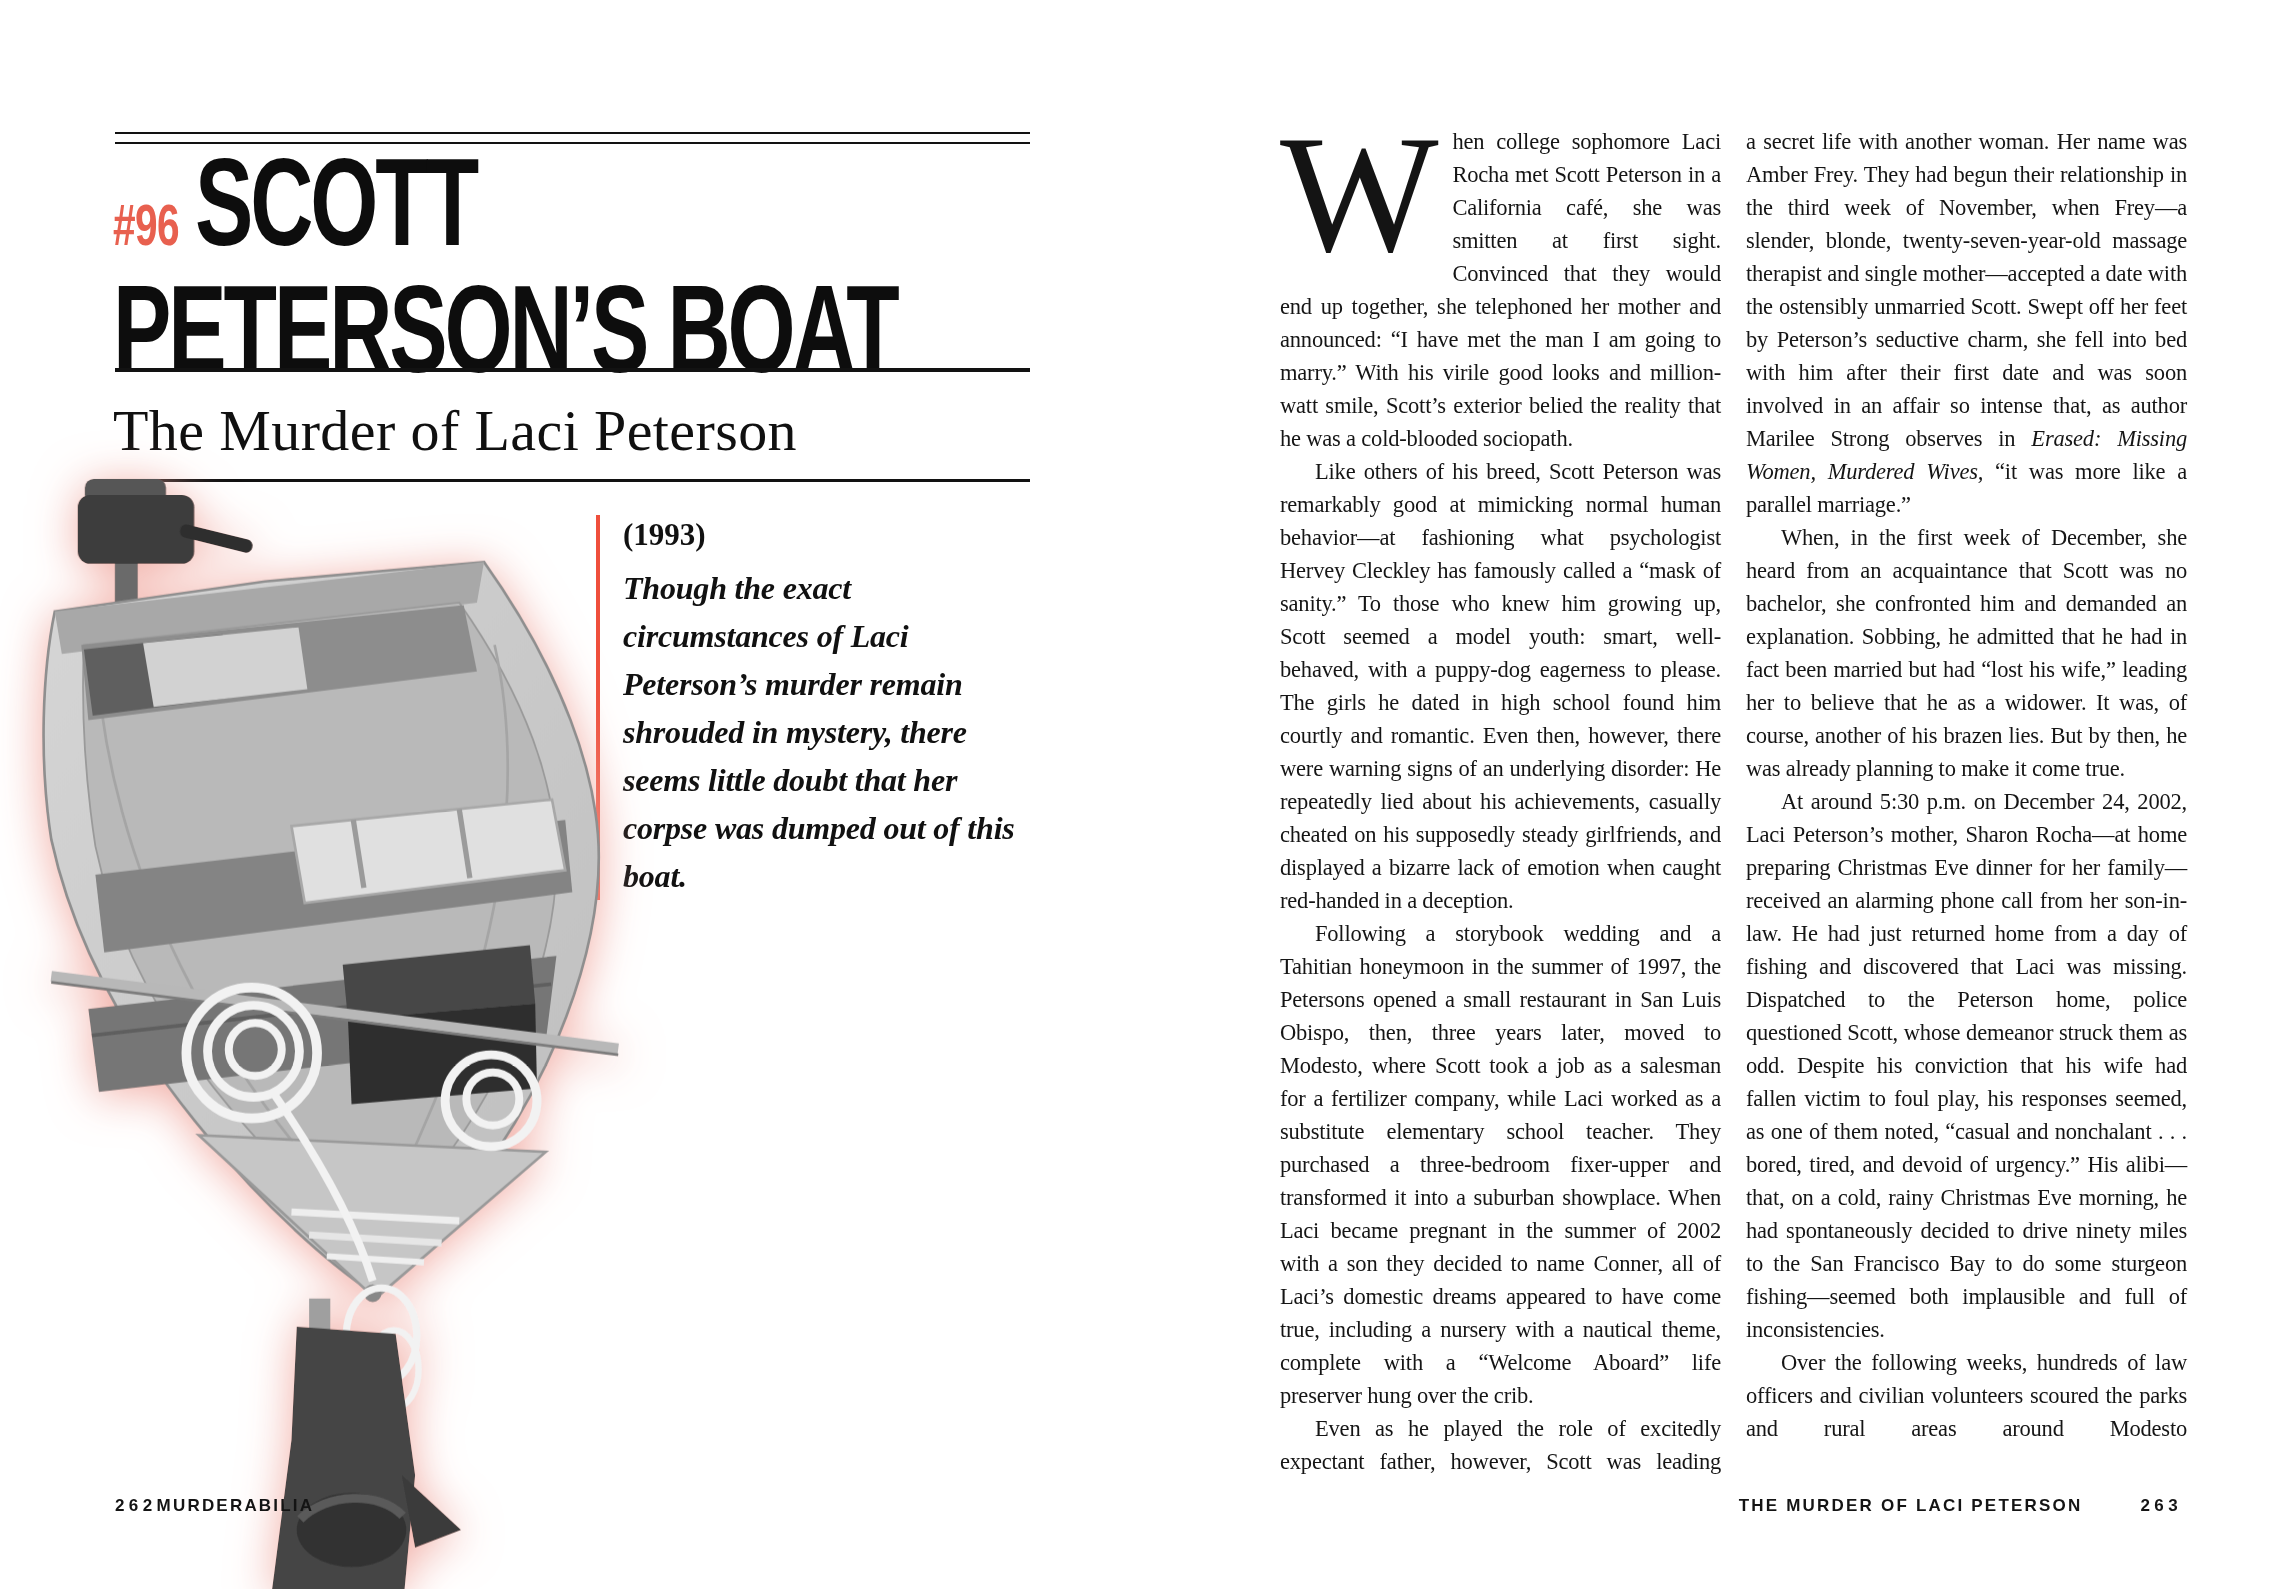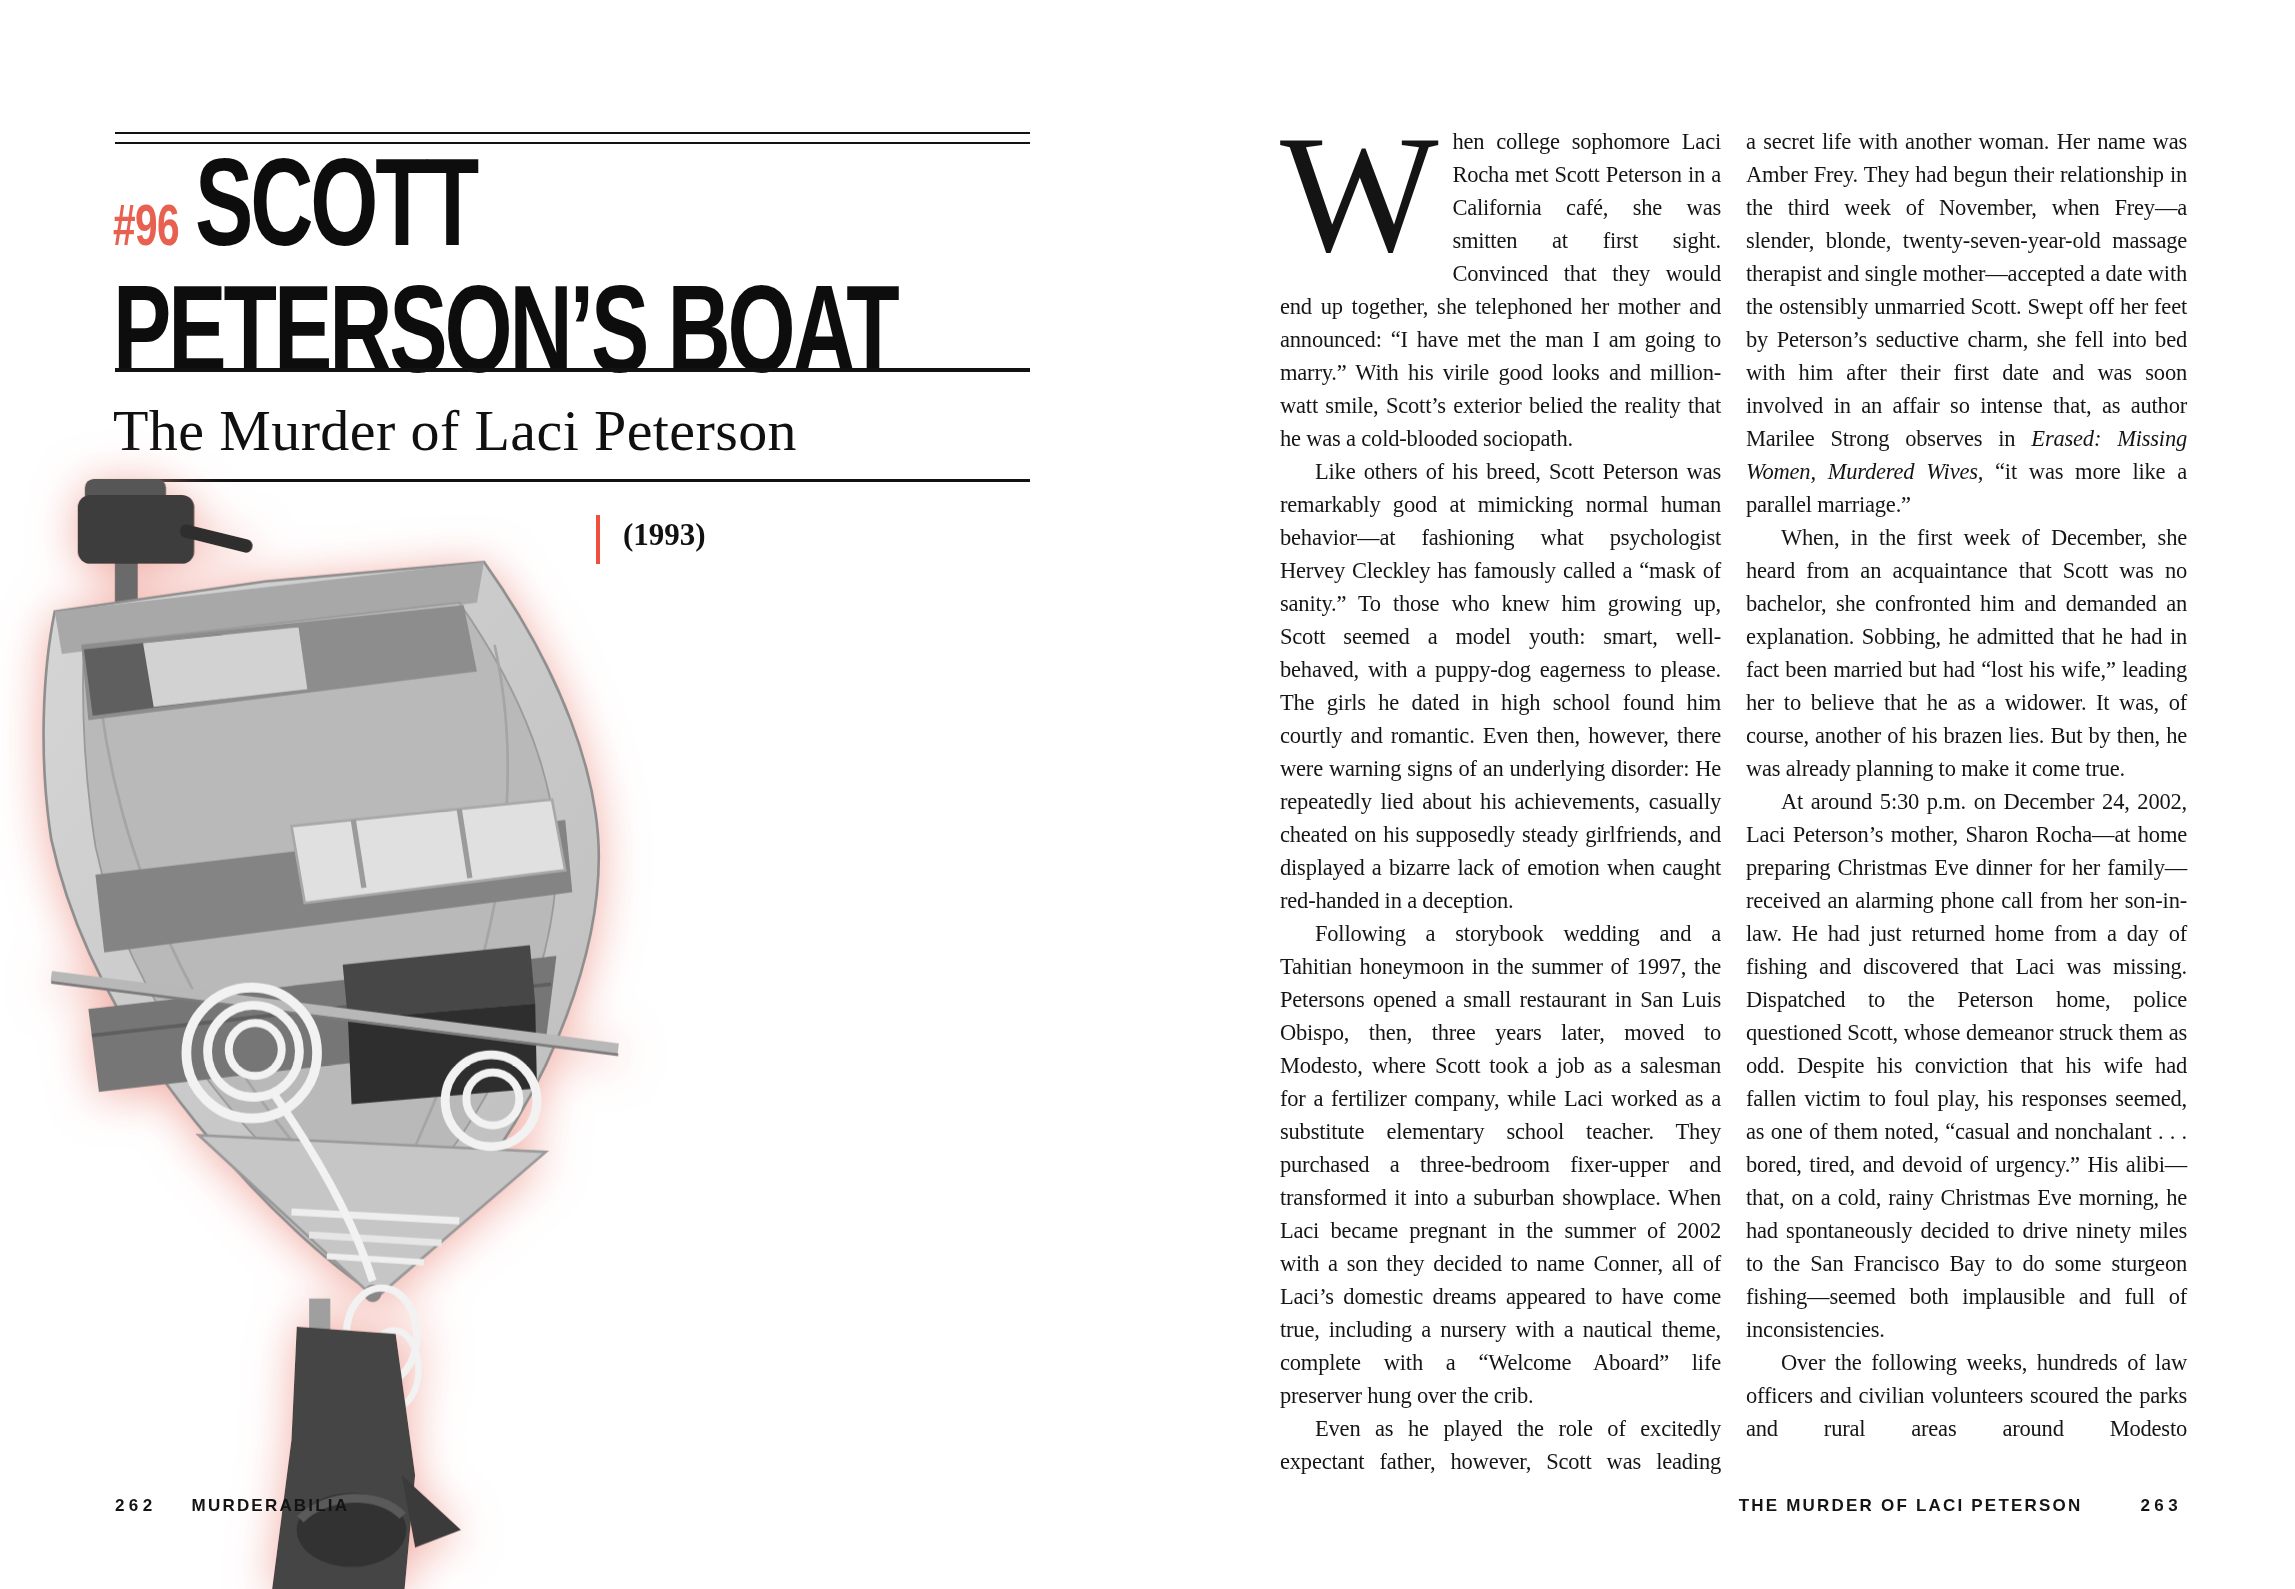--- a/index.html
+++ b/index.html
@@ -39,40 +39,41 @@
   .bodycol p.indent{text-indent:35px;font-family:Liberation Serif, serif;}
   .bodycol p.cont{text-align-last:justify;}
   .dropcap{float:left;font-size:168px;line-height:132px;height:132px;
     margin:1.8px 14px 0 0;color:#141414;}
   .it{font-style:italic;}
 
   
   .footer{top:1496px;font-family:"Liberation Sans", sans-serif;font-weight:700;
     font-size:17px;letter-spacing:2.2px;color:#141414;white-space:nowrap;}
   #footer-left{left:115px;}
-  #footer-left .fnum{margin-right:35px;letter-spacing:4.4px;}
+  #footer-left .fnum{letter-spacing:4.4px;}
   #footer-right{left:1280px;width:902px;text-align:right;}
   #footer-right .fnum{margin-left:58px;letter-spacing:4.4px;}
 </style>
 </head>
 <body>
 
 <div class="abs" id="rule-top"></div>
 
 <div class="abs" id="title-block">
   <span class="title-line"><span class="chapnum">#96</span><span>SCOTT</span></span>
   <span class="title-line">PETERSON’S BOAT</span>
 </div>
 
 <div class="abs" id="rule-mid"></div>
 <div class="abs" id="subtitle">The Murder of Laci Peterson</div>
 <div class="abs" id="rule-sub"></div>
 
 <div class="abs" id="sidebar">
   <div id="sidebar-year">(1993)</div>
+  <div id="sidebar-deck">Though the exact circumstances of Laci Peterson’s murder remain shrouded in mystery, there seems little doubt that her corpse was dumped out of this boat.</div>
 </div>
 
 <svg class="abs" id="boat-photo" viewBox="0 0 950 1370">
   <defs>
     <filter id="pinkglow" x="-25%" y="-12%" width="150%" height="128%">
       <feDropShadow dx="0" dy="6" stdDeviation="26" flood-color="#f0a9a0" flood-opacity="0.95"></feDropShadow>
     </filter>
     <linearGradient id="hullg" x1="0" y1="0" x2="1" y2="1">
       <stop offset="0" stop-color="#d6d6d6"></stop>
         <stop offset="1" stop-color="#bdbdbd"></stop>

